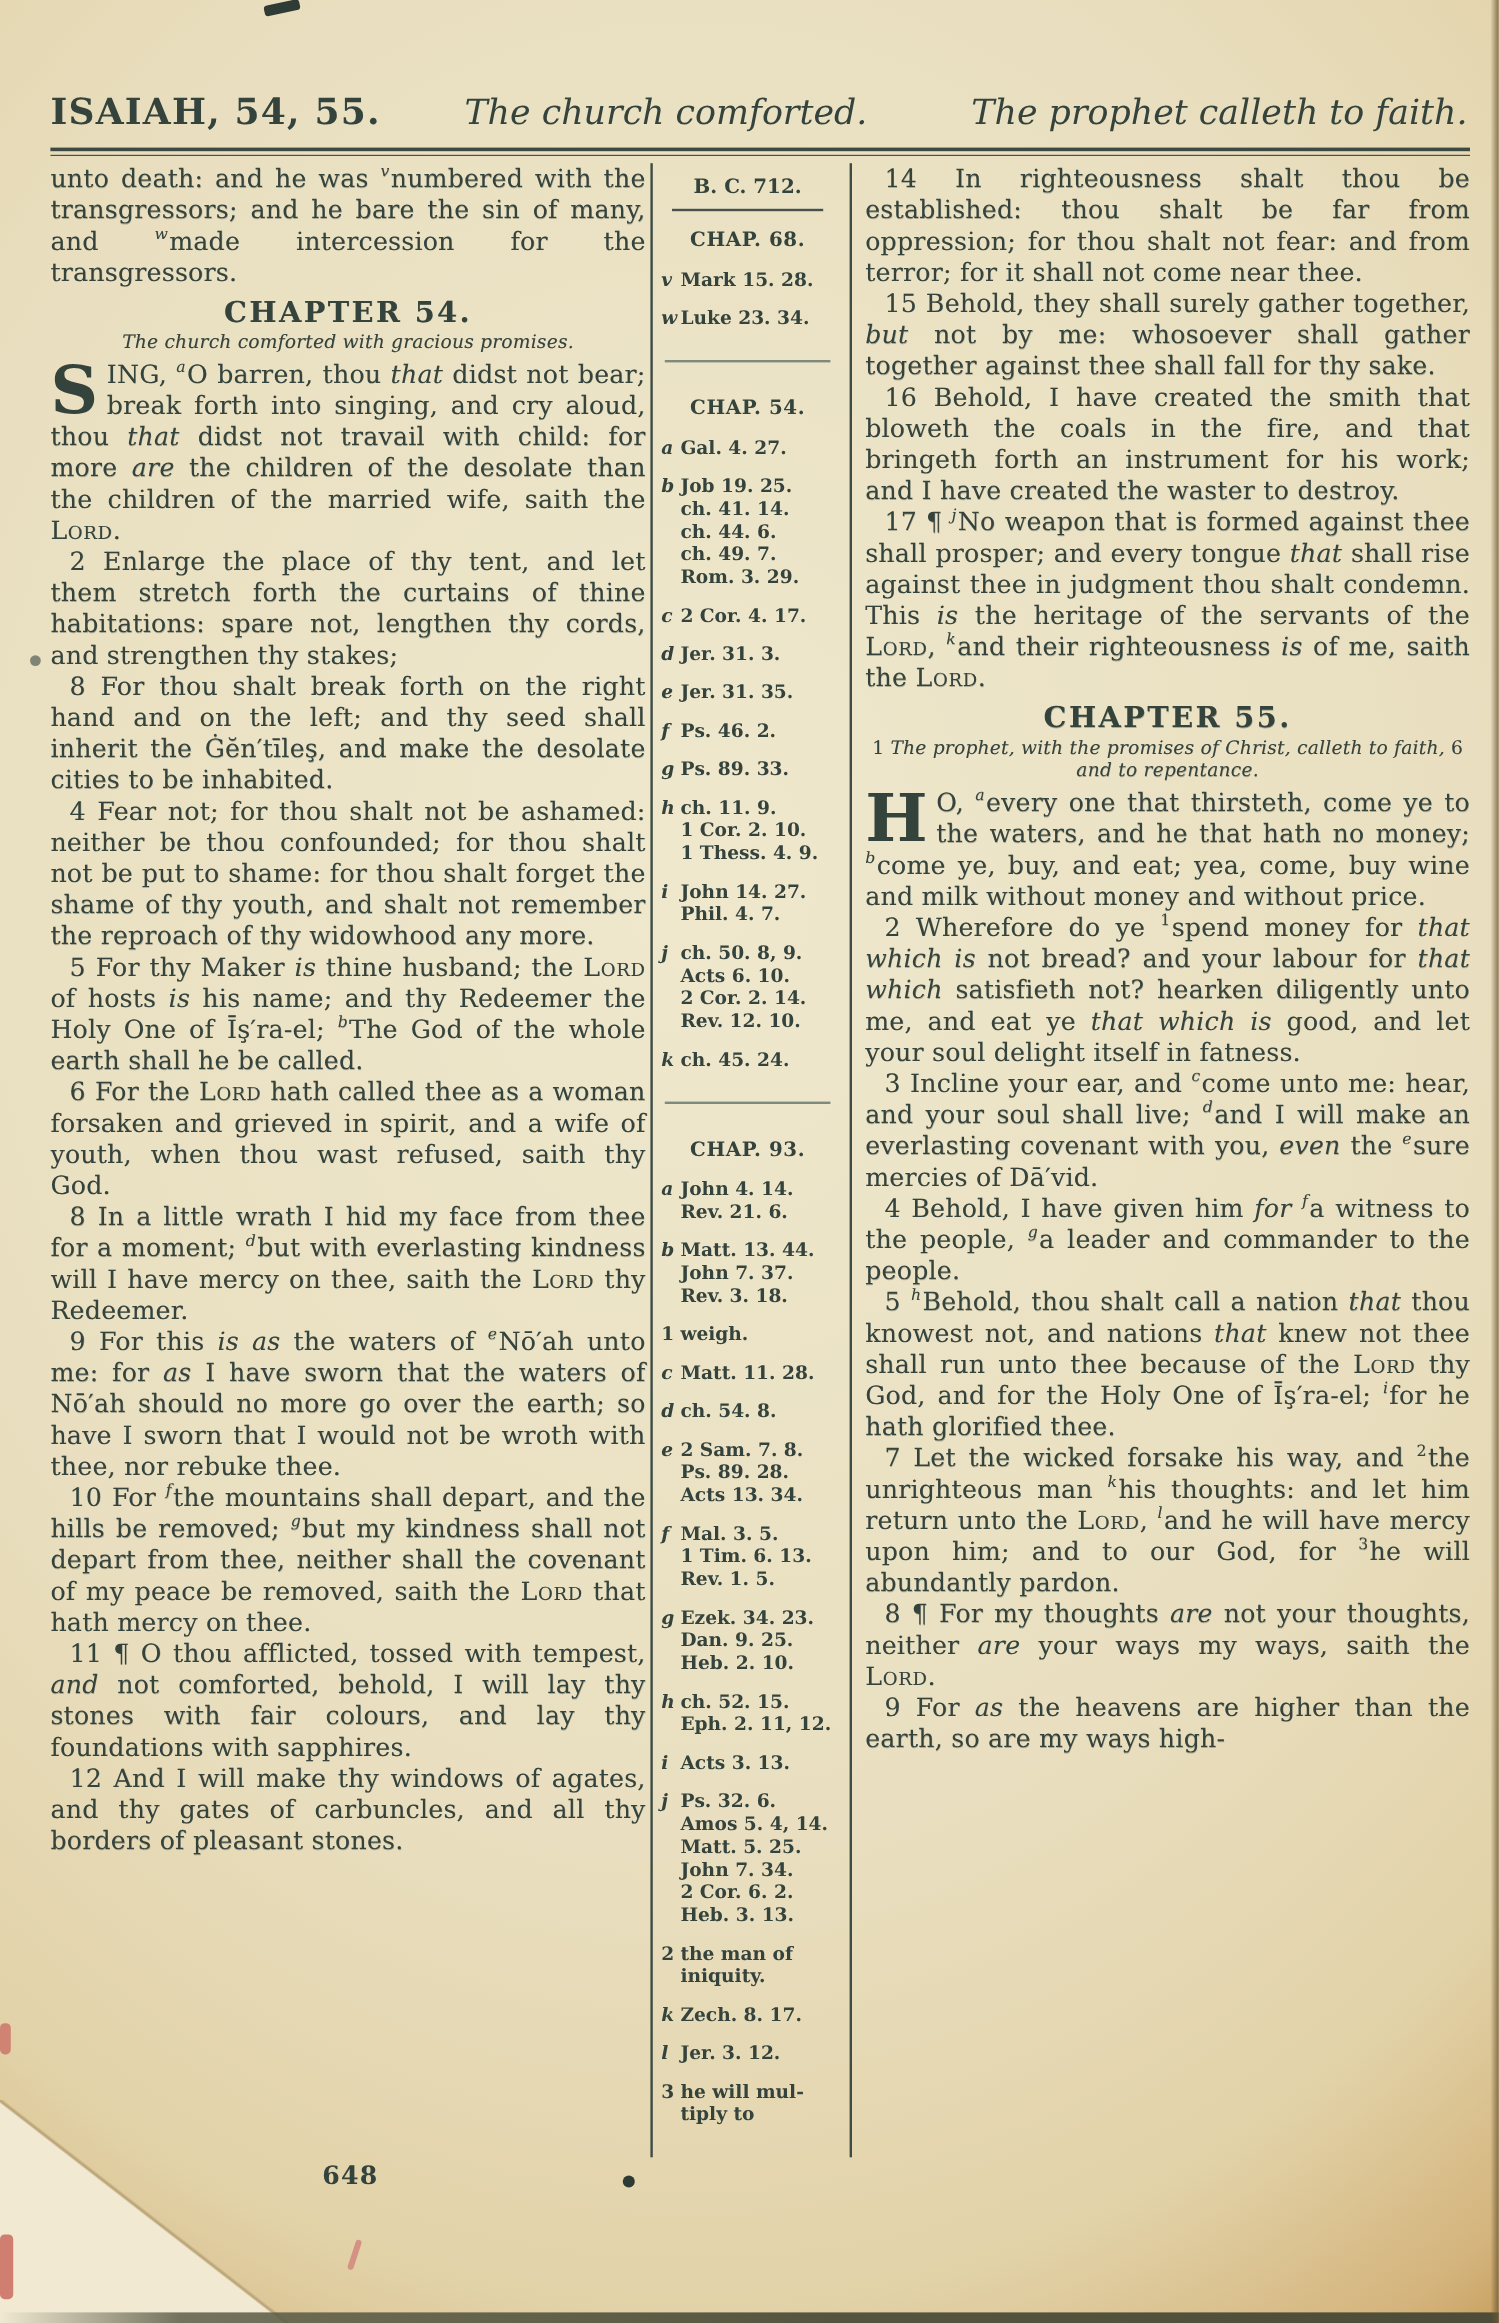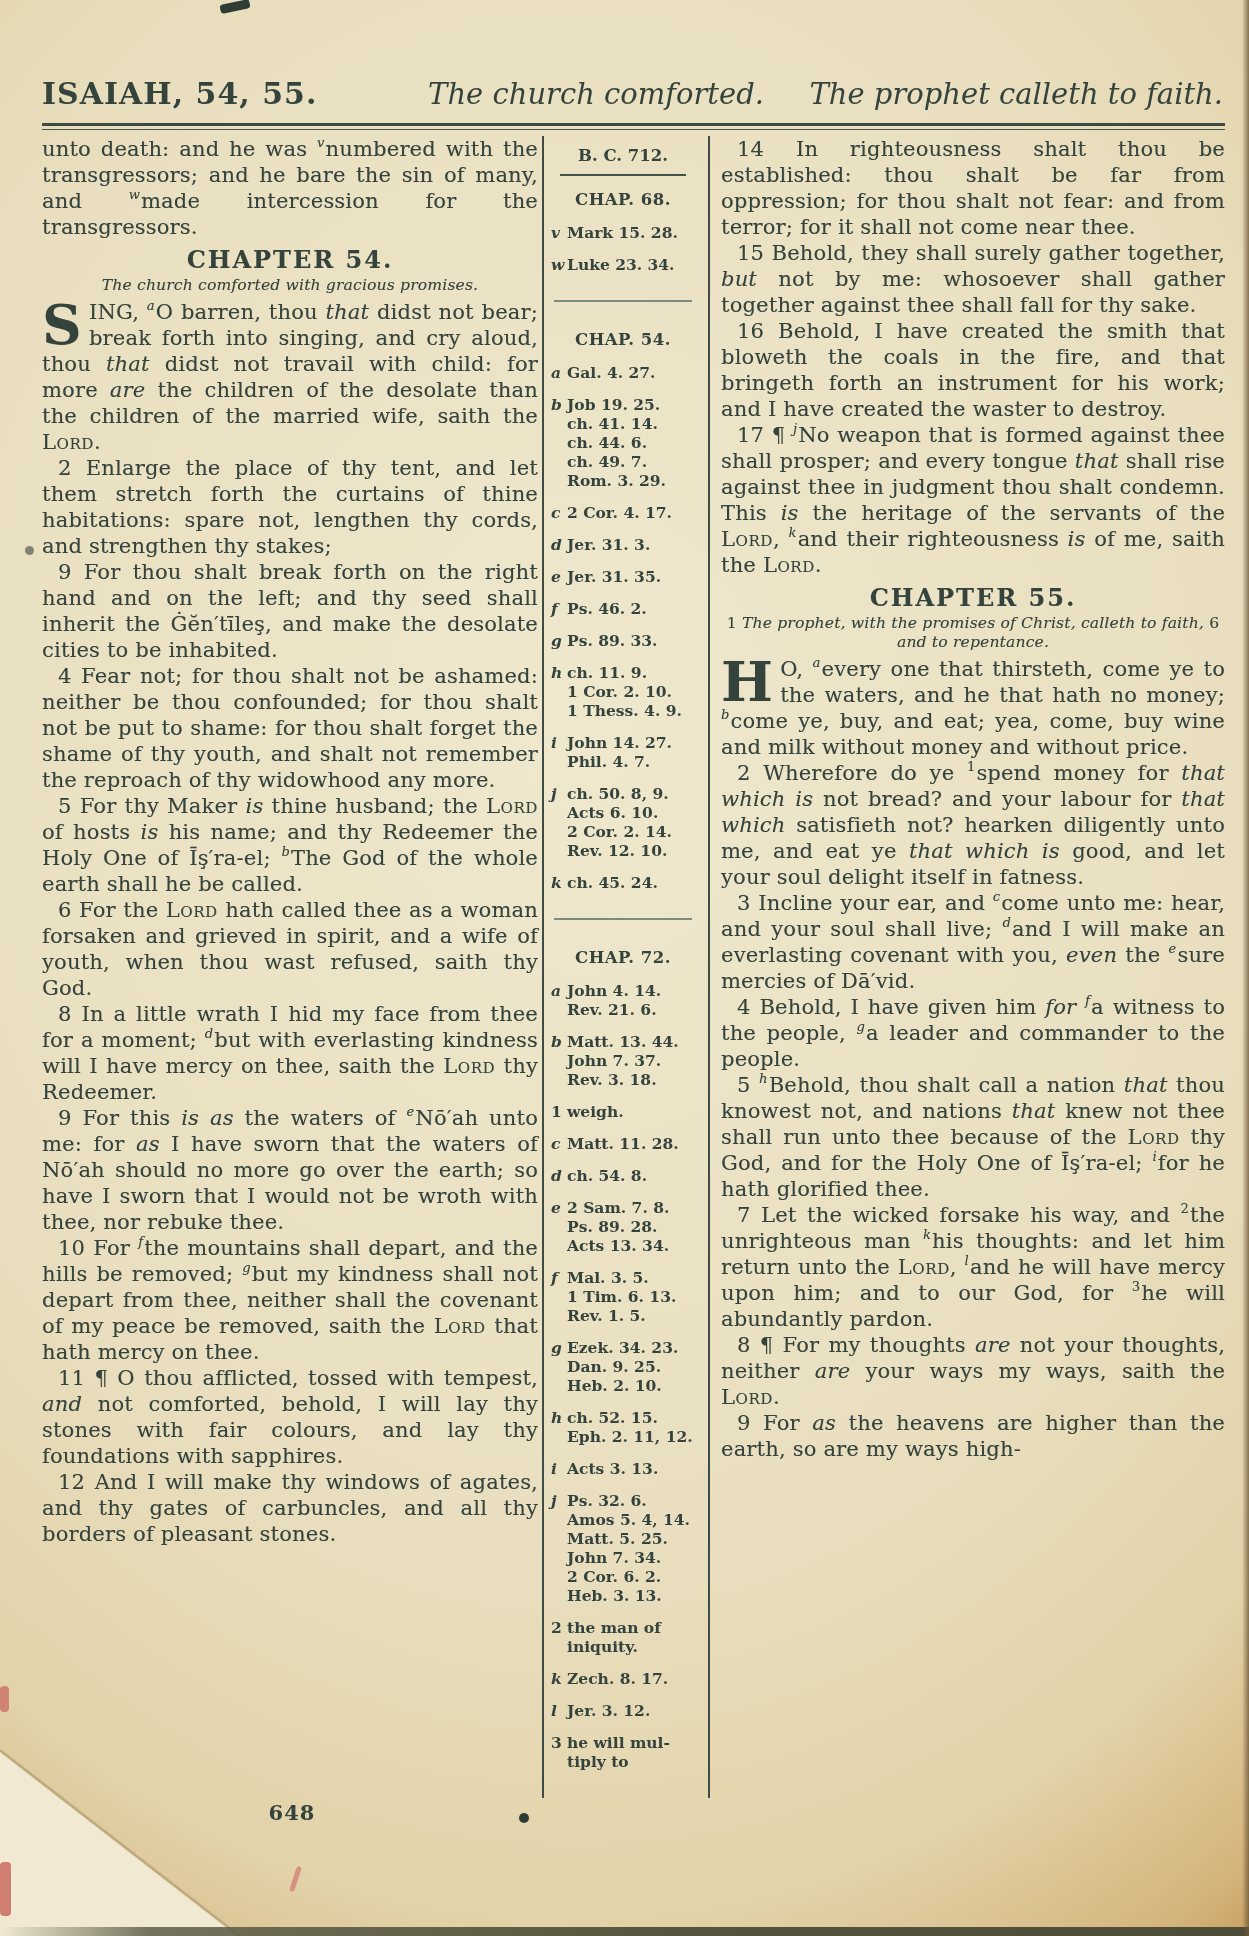--- a/index.html
+++ b/index.html
@@ -8,21 +8,21 @@
     font-family:"DejaVu Serif","Liberation Serif",serif;
     color:#35433d;
     background-color:#e8dfc1;
     background-image:
       radial-gradient(95% 75% at 46% 38%, #efe8cd 0%, #e9dfc0 55%, #e2d2a8 82%, #d4b47c 96%, #c9a263 100%);
   }
   .page{position:absolute;inset:0;}
   
   .header{display:flex;align-items:baseline;margin:76px 24px 0 42px;}
   .book-title{width:345px;font-weight:bold;font-size:30px;letter-spacing:1px;}
-  .running-head{flex:1;text-align:center;font-style:italic;font-size:29px;}
+  .running-head{flex:1;font-style:italic;font-size:29px;}
   .running-head.right{text-align:right;padding-right:2px;}
   .head-rule{margin:12px 24px 0 42px;height:3px;border-top:3px solid #3c4a43;border-bottom:1px solid #45534b;}
   
   .main{display:flex;align-items:stretch;margin:0 24px 0 42px;height:1668px;overflow:hidden;padding-top:6px;box-sizing:border-box;}
   .col.left{width:500px;padding-right:4px;box-sizing:border-box;}
   .col.mid{width:168px;border-left:2px solid #3e4c45;border-right:2px solid #3e4c45;box-sizing:border-box;
            padding:4px 12px 0 6px;font-size:15.5px;font-weight:bold;line-height:19px;}
   .col.right{flex:1;padding-left:11px;box-sizing:border-box;}
   
   .col p{margin:0;font-size:21px;line-height:26px;text-align:justify;letter-spacing:0.2px;
@@ -77,21 +77,21 @@
   </div>
   <div class="head-rule"></div>
 
   <div class="main">
     <div class="col left" id="col-left">
         <p class="cont">unto death: and he was <sup class="rl">v</sup>numbered with the transgressors; and he bare the sin of many, and <sup class="rl">w</sup>made intercession for the transgressors.</p>
         <p class="chapter">CHAPTER 54.</p>
         <p class="summary"><i>The church comforted with gracious promises.</i></p>
         <p class="cont"><span class="cap">S</span>ING, <sup class="rl">a</sup>O barren, thou <i>that</i> didst not bear; break forth into singing, and cry aloud, thou <i>that</i> didst not travail with child: for more <i>are</i> the children of the desolate than the children of the married wife, saith the <span class="sc">Lord</span>.</p>
         <p class="verse">2 Enlarge the place of thy tent, and let them stretch forth the curtains of thine habitations: spare not, lengthen thy cords, and strengthen thy stakes;</p>
-        <p class="verse">9 For thou shalt break forth on the right hand and on the left; and thy seed shall inherit the Ġĕn′tīleş, and make the desolate cities to be inhabited.</p>
+        <p class="verse">8 For thou shalt break forth on the right hand and on the left; and thy seed shall inherit the Ġĕn′tīleş, and make the desolate cities to be inhabited.</p>
         <p class="verse">4 Fear not; for thou shalt not be ashamed: neither be thou confounded; for thou shalt not be put to shame: for thou shalt forget the shame of thy youth, and shalt not remember the reproach of thy widowhood any more.</p>
         <p class="verse">5 For thy Maker <i>is</i> thine husband; the <span class="sc">Lord</span> of hosts <i>is</i> his name; and thy Redeemer the Holy One of Īş′ra-el; <sup class="rl">b</sup>The God of the whole earth shall he be called.</p>
         <p class="verse">6 For the <span class="sc">Lord</span> hath called thee as a woman forsaken and grieved in spirit, and a wife of youth, when thou wast refused, saith thy God.</p>
         <p class="verse">8 In a little wrath I hid my face from thee for a moment; <sup class="rl">d</sup>but with everlasting kindness will I have mercy on thee, saith the <span class="sc">Lord</span> thy Redeemer.</p>
         <p class="verse">9 For this <i>is as</i> the waters of <sup class="rl">e</sup>Nō′ah unto me: for <i>as</i> I have sworn that the waters of Nō′ah should no more go over the earth; so have I sworn that I would not be wroth with thee, nor rebuke thee.</p>
         <p class="verse">10 For <sup class="rl">f</sup>the mountains shall depart, and the hills be removed; <sup class="rl">g</sup>but my kindness shall not depart from thee, neither shall the covenant of my peace be removed, saith the <span class="sc">Lord</span> that hath mercy on thee.</p>
         <p class="verse">11 ¶ O thou afflicted, tossed with tempest, <i>and</i> not comforted, behold, I will lay thy stones with fair colours, and lay thy foundations with sapphires.</p>
         <p class="verse">12 And I will make thy windows of agates, and thy gates of carbuncles, and all thy borders of pleasant stones.</p>
       </div>
     <div class="col mid" id="col-mid">
@@ -156,21 +156,21 @@
           <div>ch. 50. 8, 9.</div>
           <div>Acts 6. 10.</div>
           <div>2 Cor. 2. 14.</div>
           <div>Rev. 12. 10.</div>
         </div>
         <div class="ref">
           <span class="key">k</span>
           <div>ch. 45. 24.</div>
         </div>
         <div class="mid-rule"></div>
-        <div class="chap">CHAP. 72.</div>
+        <div class="chap">CHAP. 93.</div>
         <div class="ref">
           <span class="key">a</span>
           <div>John 4. 14.</div>
           <div>Rev. 21. 6.</div>
         </div>
         <div class="ref">
           <span class="key">b</span>
           <div>Matt. 13. 44.</div>
           <div>John 7. 37.</div>
           <div>Rev. 3. 18.</div>

